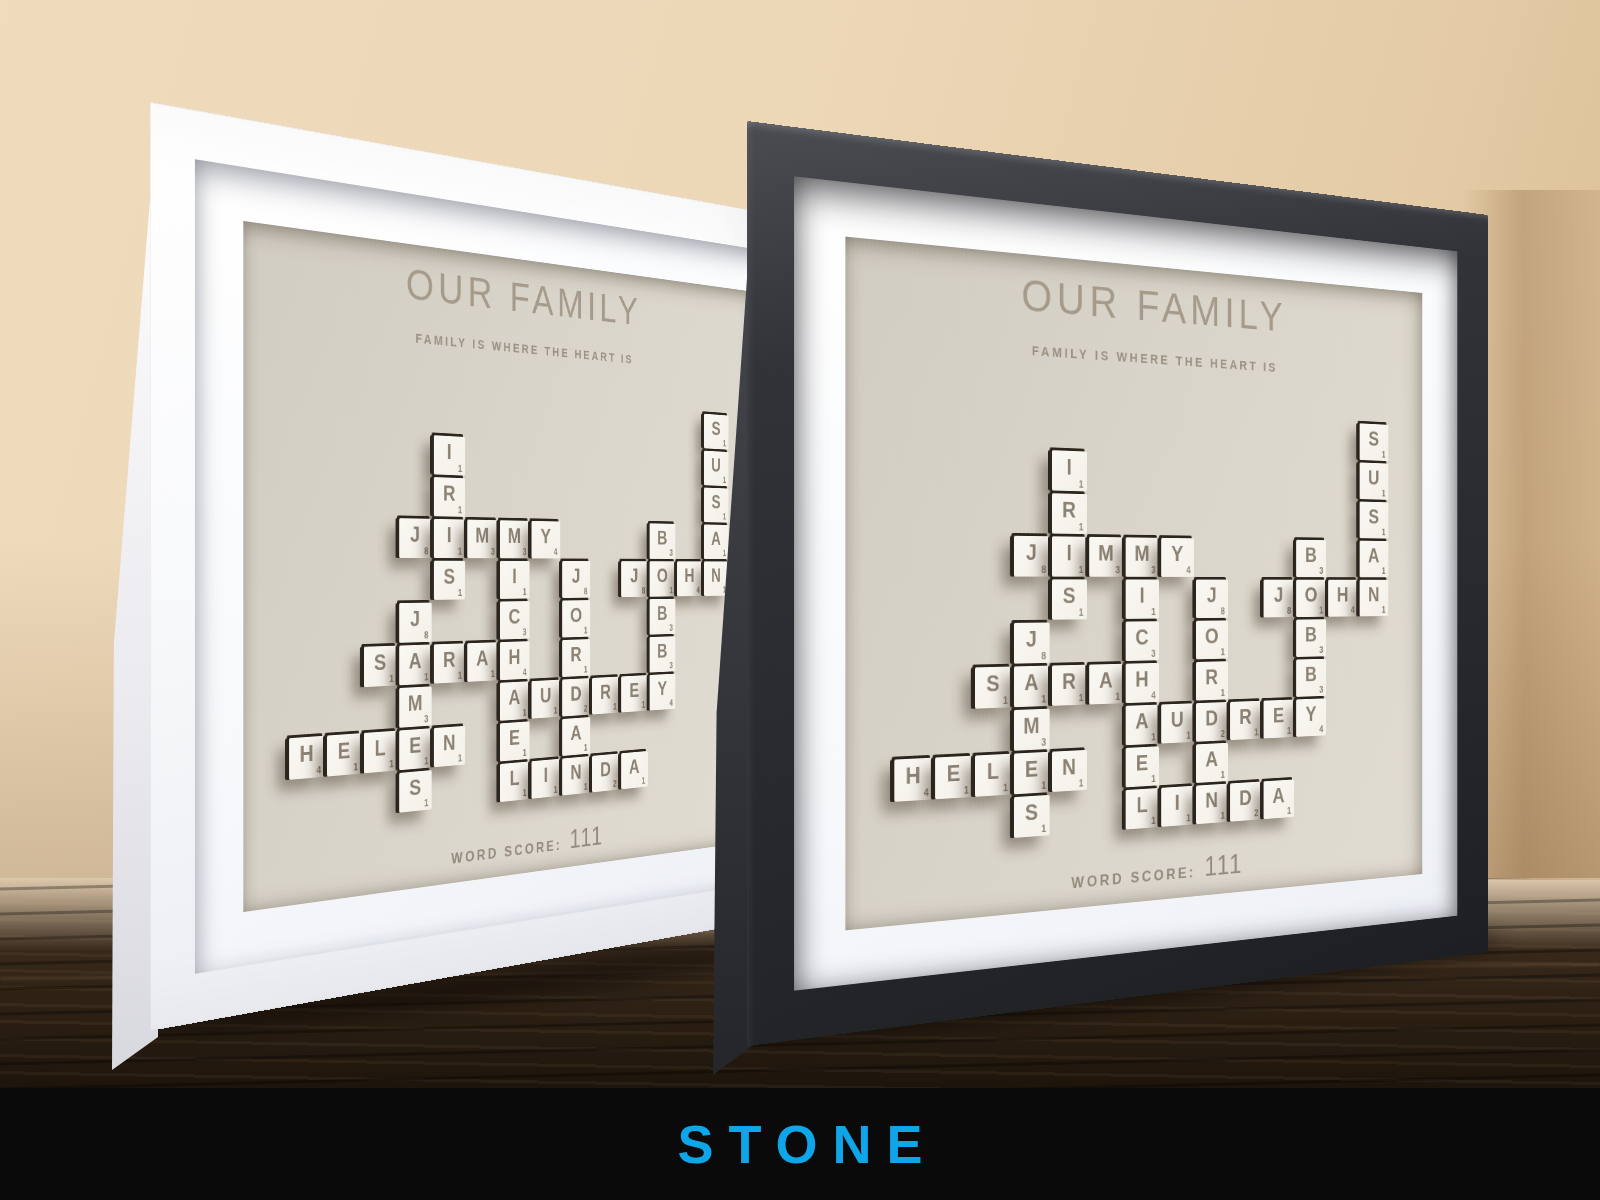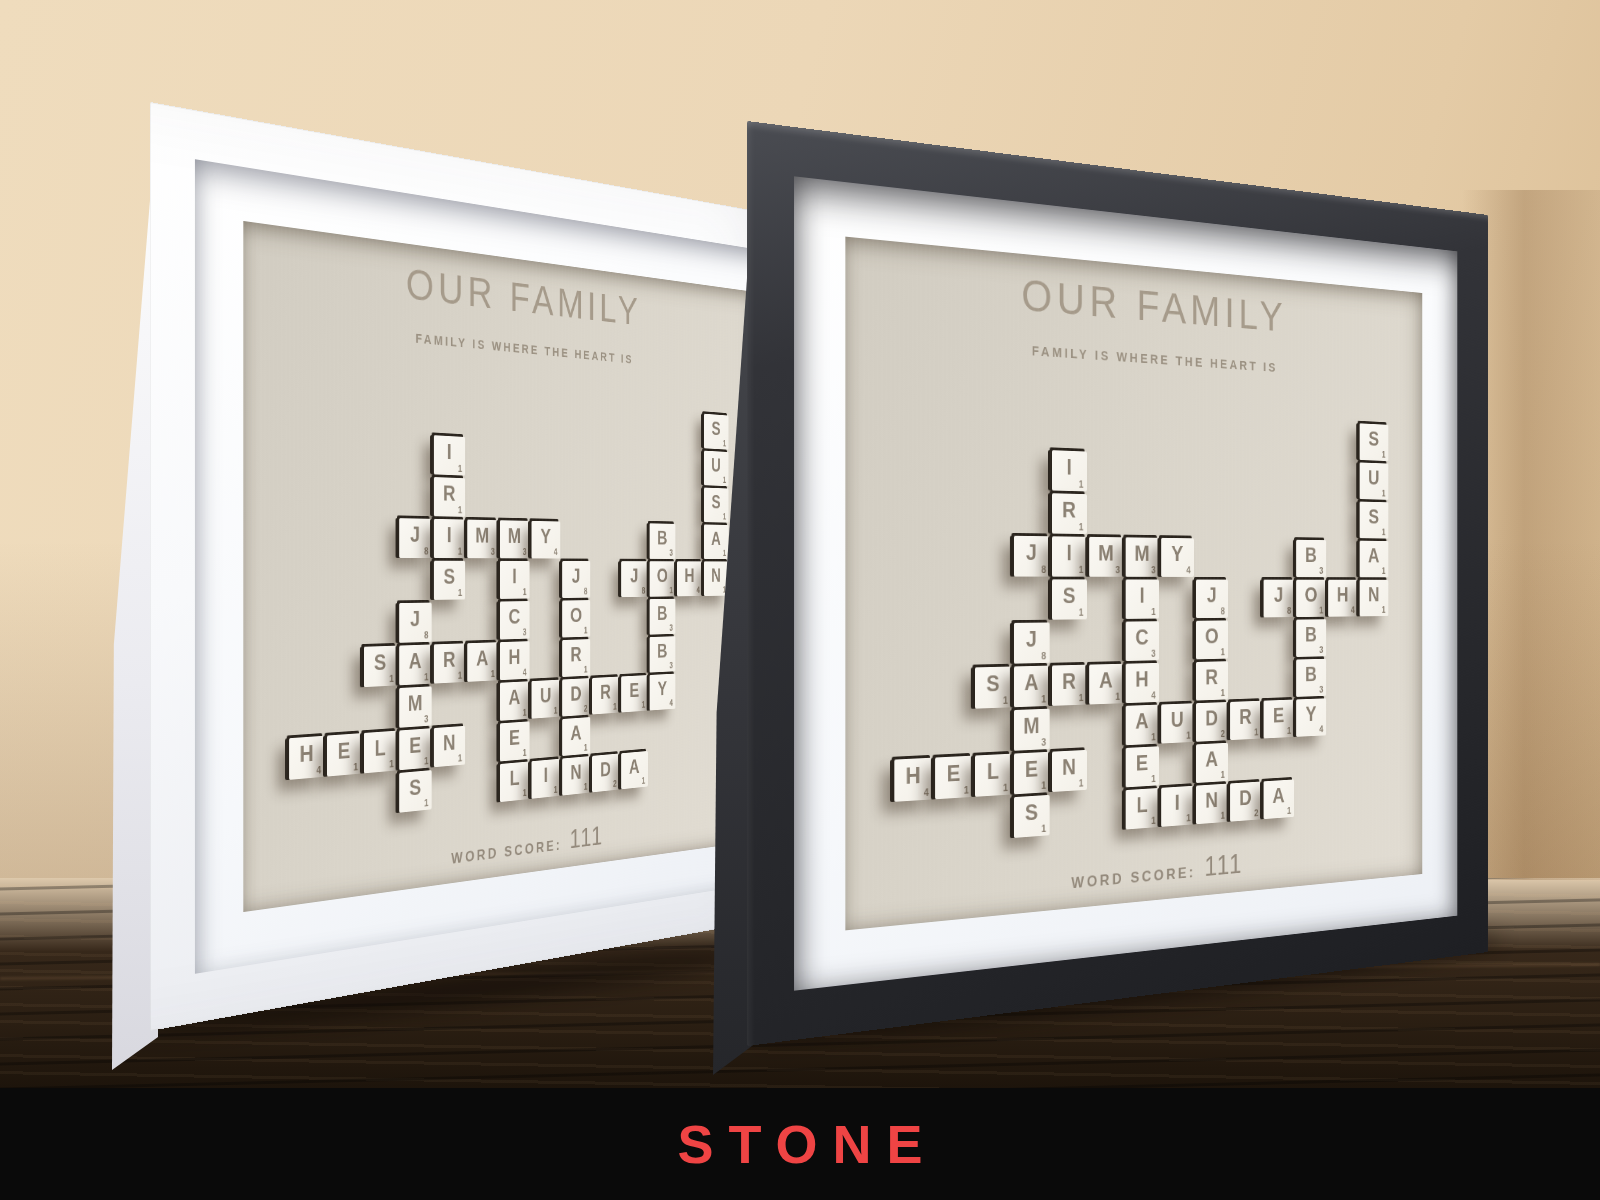--- a/index.html
+++ b/index.html
@@ -19,21 +19,21 @@
           repeating-linear-gradient(181deg,rgba(255,205,150,.05) 0 3px,rgba(0,0,0,0) 3px 17px),
           linear-gradient(180deg,#46331f 0%,#37281710 0,#37281a 35%,#2a1e12 70%,#1d140b 100%);}
   .floor::after{content:"";position:absolute;left:0;top:44%;width:100%;height:3px;
         background:rgba(215,165,115,.14);filter:blur(1px);transform:rotate(-.5deg);}
   .contact-shadow{position:absolute;background:rgba(12,7,3,.62);filter:blur(11px);border-radius:50%;}
   .cs-white{left:126px;top:976px;width:646px;height:30px;transform:rotate(-7deg);z-index:3;}
   .cs-black{left:746px;top:970px;width:760px;height:36px;transform:rotate(-7.4deg);z-index:3;}
 
   .banner{position:absolute;left:0;top:1088px;width:1600px;height:112px;background:#0a0a0a;
         display:flex;align-items:center;justify-content:center;z-index:20;}
-  .banner .label{color:#ef4444;font-size:54px;font-weight:700;letter-spacing:15px;padding-left:15px;}
+  .banner .label{color:#0ea5e9;font-size:54px;font-weight:700;letter-spacing:15px;padding-left:15px;}
 
   
   .side{position:absolute;}
   .fg-white .side{left:112px;top:99px;width:46px;height:974px;z-index:4;
         background:linear-gradient(180deg,#ffffff 0%,#ebebf0 60%,#d8d8df 100%);
         clip-path:polygon(100% 0.3%,4% 56%,0 99.7%,100% 96.3%);}
   .fg-black .side{left:713px;top:117px;width:45px;height:961px;z-index:6;
         background:linear-gradient(180deg,#4a4c51 0%,#36373c 55%,#25262a 100%);
         clip-path:polygon(100% 0.4%,8% 62%,0 99.7%,100% 96.2%);}
 

